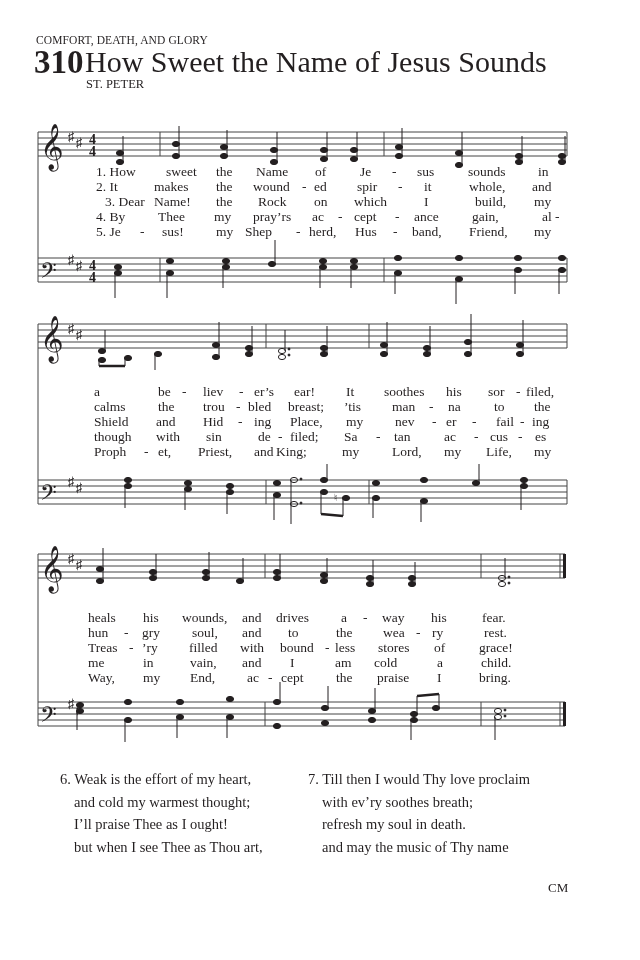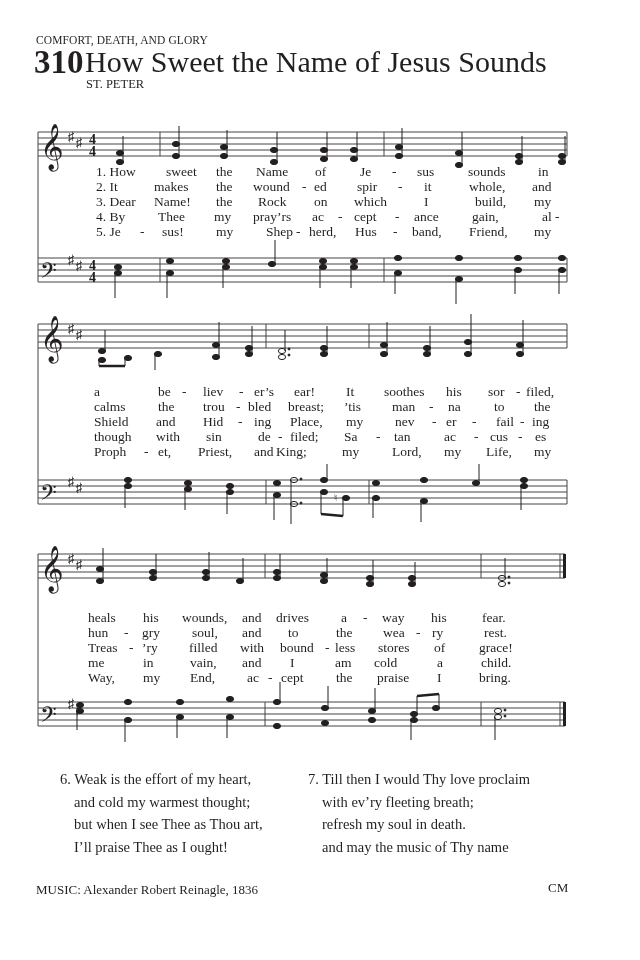--- a/index.html
+++ b/index.html
@@ -146,21 +146,21 @@
     <span style="left:221px">wound</span>
     <span style="left:270px">-</span>
     <span style="left:282px">ed</span>
     <span style="left:325px">spir</span>
     <span style="left:366px">-</span>
     <span style="left:392px">it</span>
     <span style="left:437px">whole,</span>
     <span style="left:500px">and</span>
   </div>
   <div class="lyric-row" style="top:86px;">
-    <span style="left:64px">3. Dear</span>
+    <span style="left:73px">3. Dear</span>
     <span style="left:122px">Name!</span>
     <span style="left:184px">the</span>
     <span style="left:226px">Rock</span>
     <span style="left:282px">on</span>
     <span style="left:322px">which</span>
     <span style="left:392px">I</span>
     <span style="left:443px">build,</span>
     <span style="left:502px">my</span>
   </div>
   <div class="lyric-row" style="top:101px;">
@@ -174,21 +174,21 @@
     <span style="left:363px">-</span>
     <span style="left:382px">ance</span>
     <span style="left:440px">gain,</span>
     <span style="left:510px">al -</span>
   </div>
   <div class="lyric-row" style="top:116px;">
     <span style="left:64px">5. Je</span>
     <span style="left:108px">-</span>
     <span style="left:130px">sus!</span>
     <span style="left:184px">my</span>
-    <span style="left:234px">Shep</span>
+    <span style="left:213px">Shep</span>
     <span style="left:264px">-</span>
     <span style="left:277px">herd,</span>
     <span style="left:323px">Hus</span>
     <span style="left:361px">-</span>
     <span style="left:380px">band,</span>
     <span style="left:437px">Friend,</span>
     <span style="left:502px">my</span>
   </div>
 </div>
 
@@ -524,27 +524,26 @@
     <span style="left:345px">praise</span>
     <span style="left:405px">I</span>
     <span style="left:447px">bring.</span>
   </div>
 </div>
 
 <div class="abs verses">
   <div class="verse" style="left:0;">
     <span class="line">6. Weak is the effort of my heart,</span>
     <span class="line indent">and cold my warmest thought;</span>
+    <span class="line indent">I’ll praise Thee as I ought!</span>
     <span class="line indent">but when I see Thee as Thou art,</span>
-    <span class="line indent">I’ll praise Thee as I ought!</span>
   </div>
   <div class="verse" style="left:248px;">
     <span class="line">7. Till then I would Thy love proclaim</span>
-    <span class="line indent">with ev’ry fleeting breath;</span>
+    <span class="line indent">with ev’ry soothes breath;</span>
     <span class="line indent">refresh my soul in death.</span>
     <span class="line indent">and may the music of Thy name</span>
   </div>
 </div>
 
 <div class="abs credits">
-  <div>MUSIC: Alexander Robert Reinagle, 1836</div>
 </div>
 <div class="abs meter">CM</div>
 
 </body></html>

